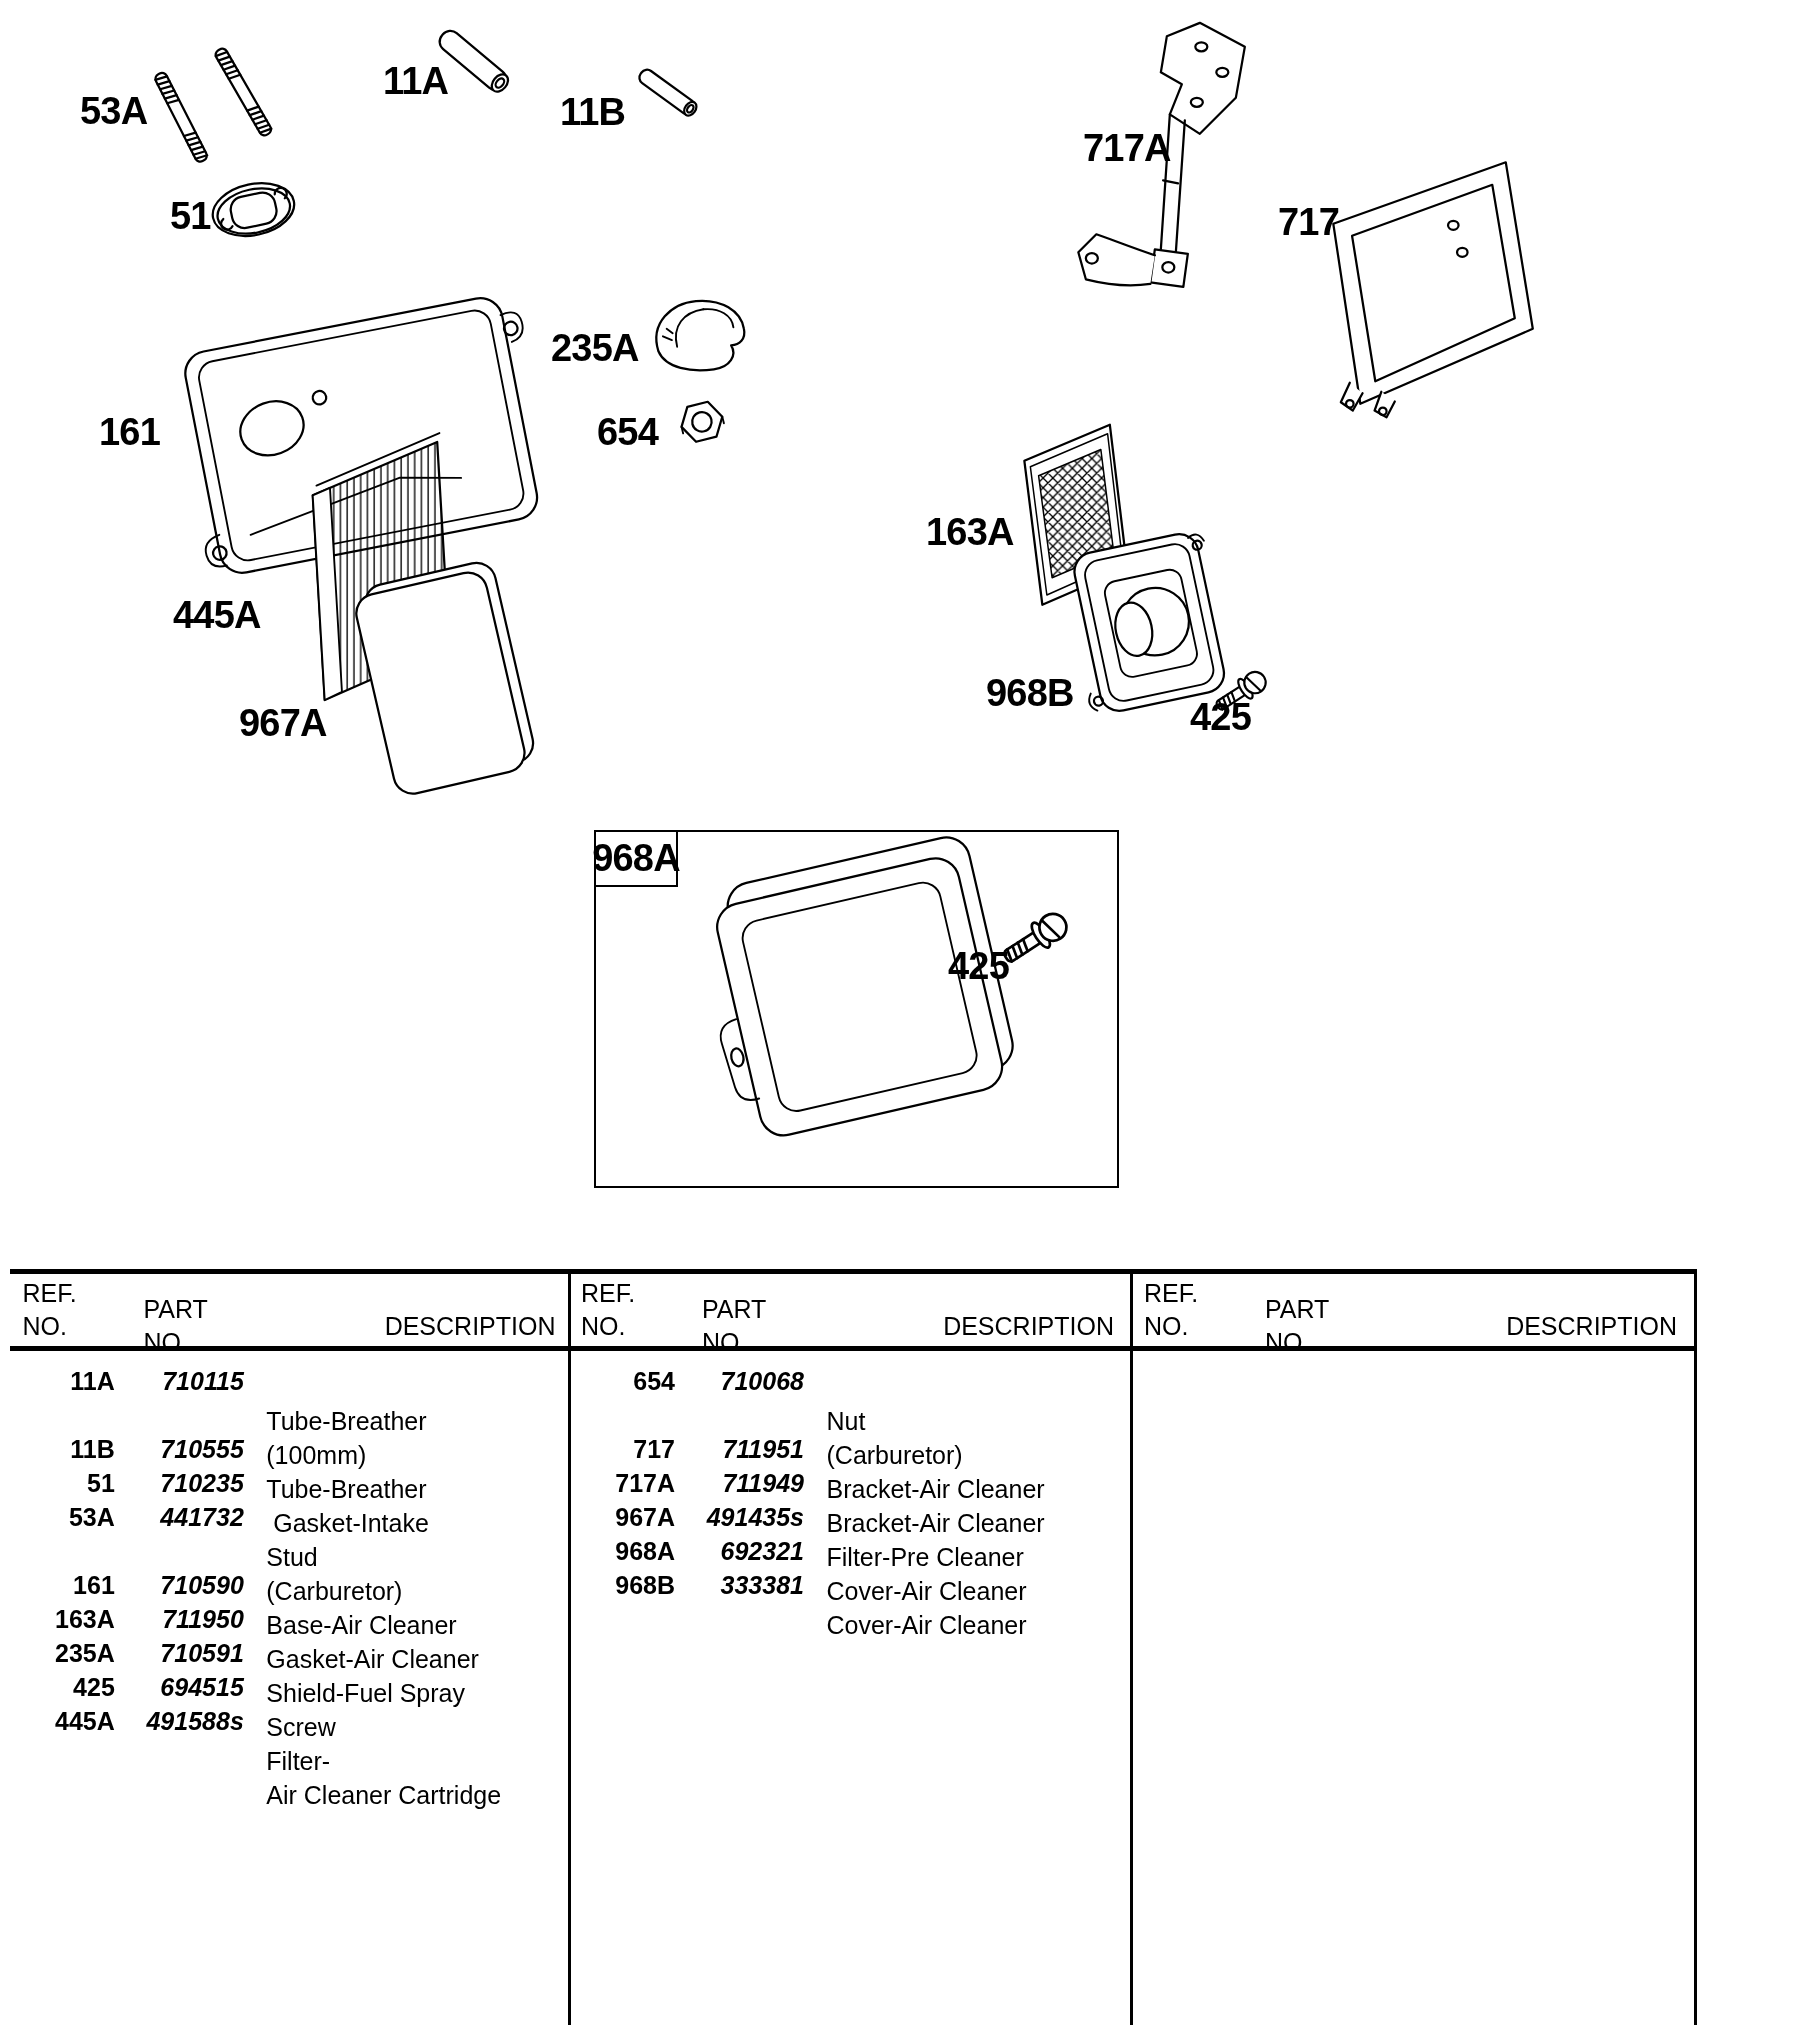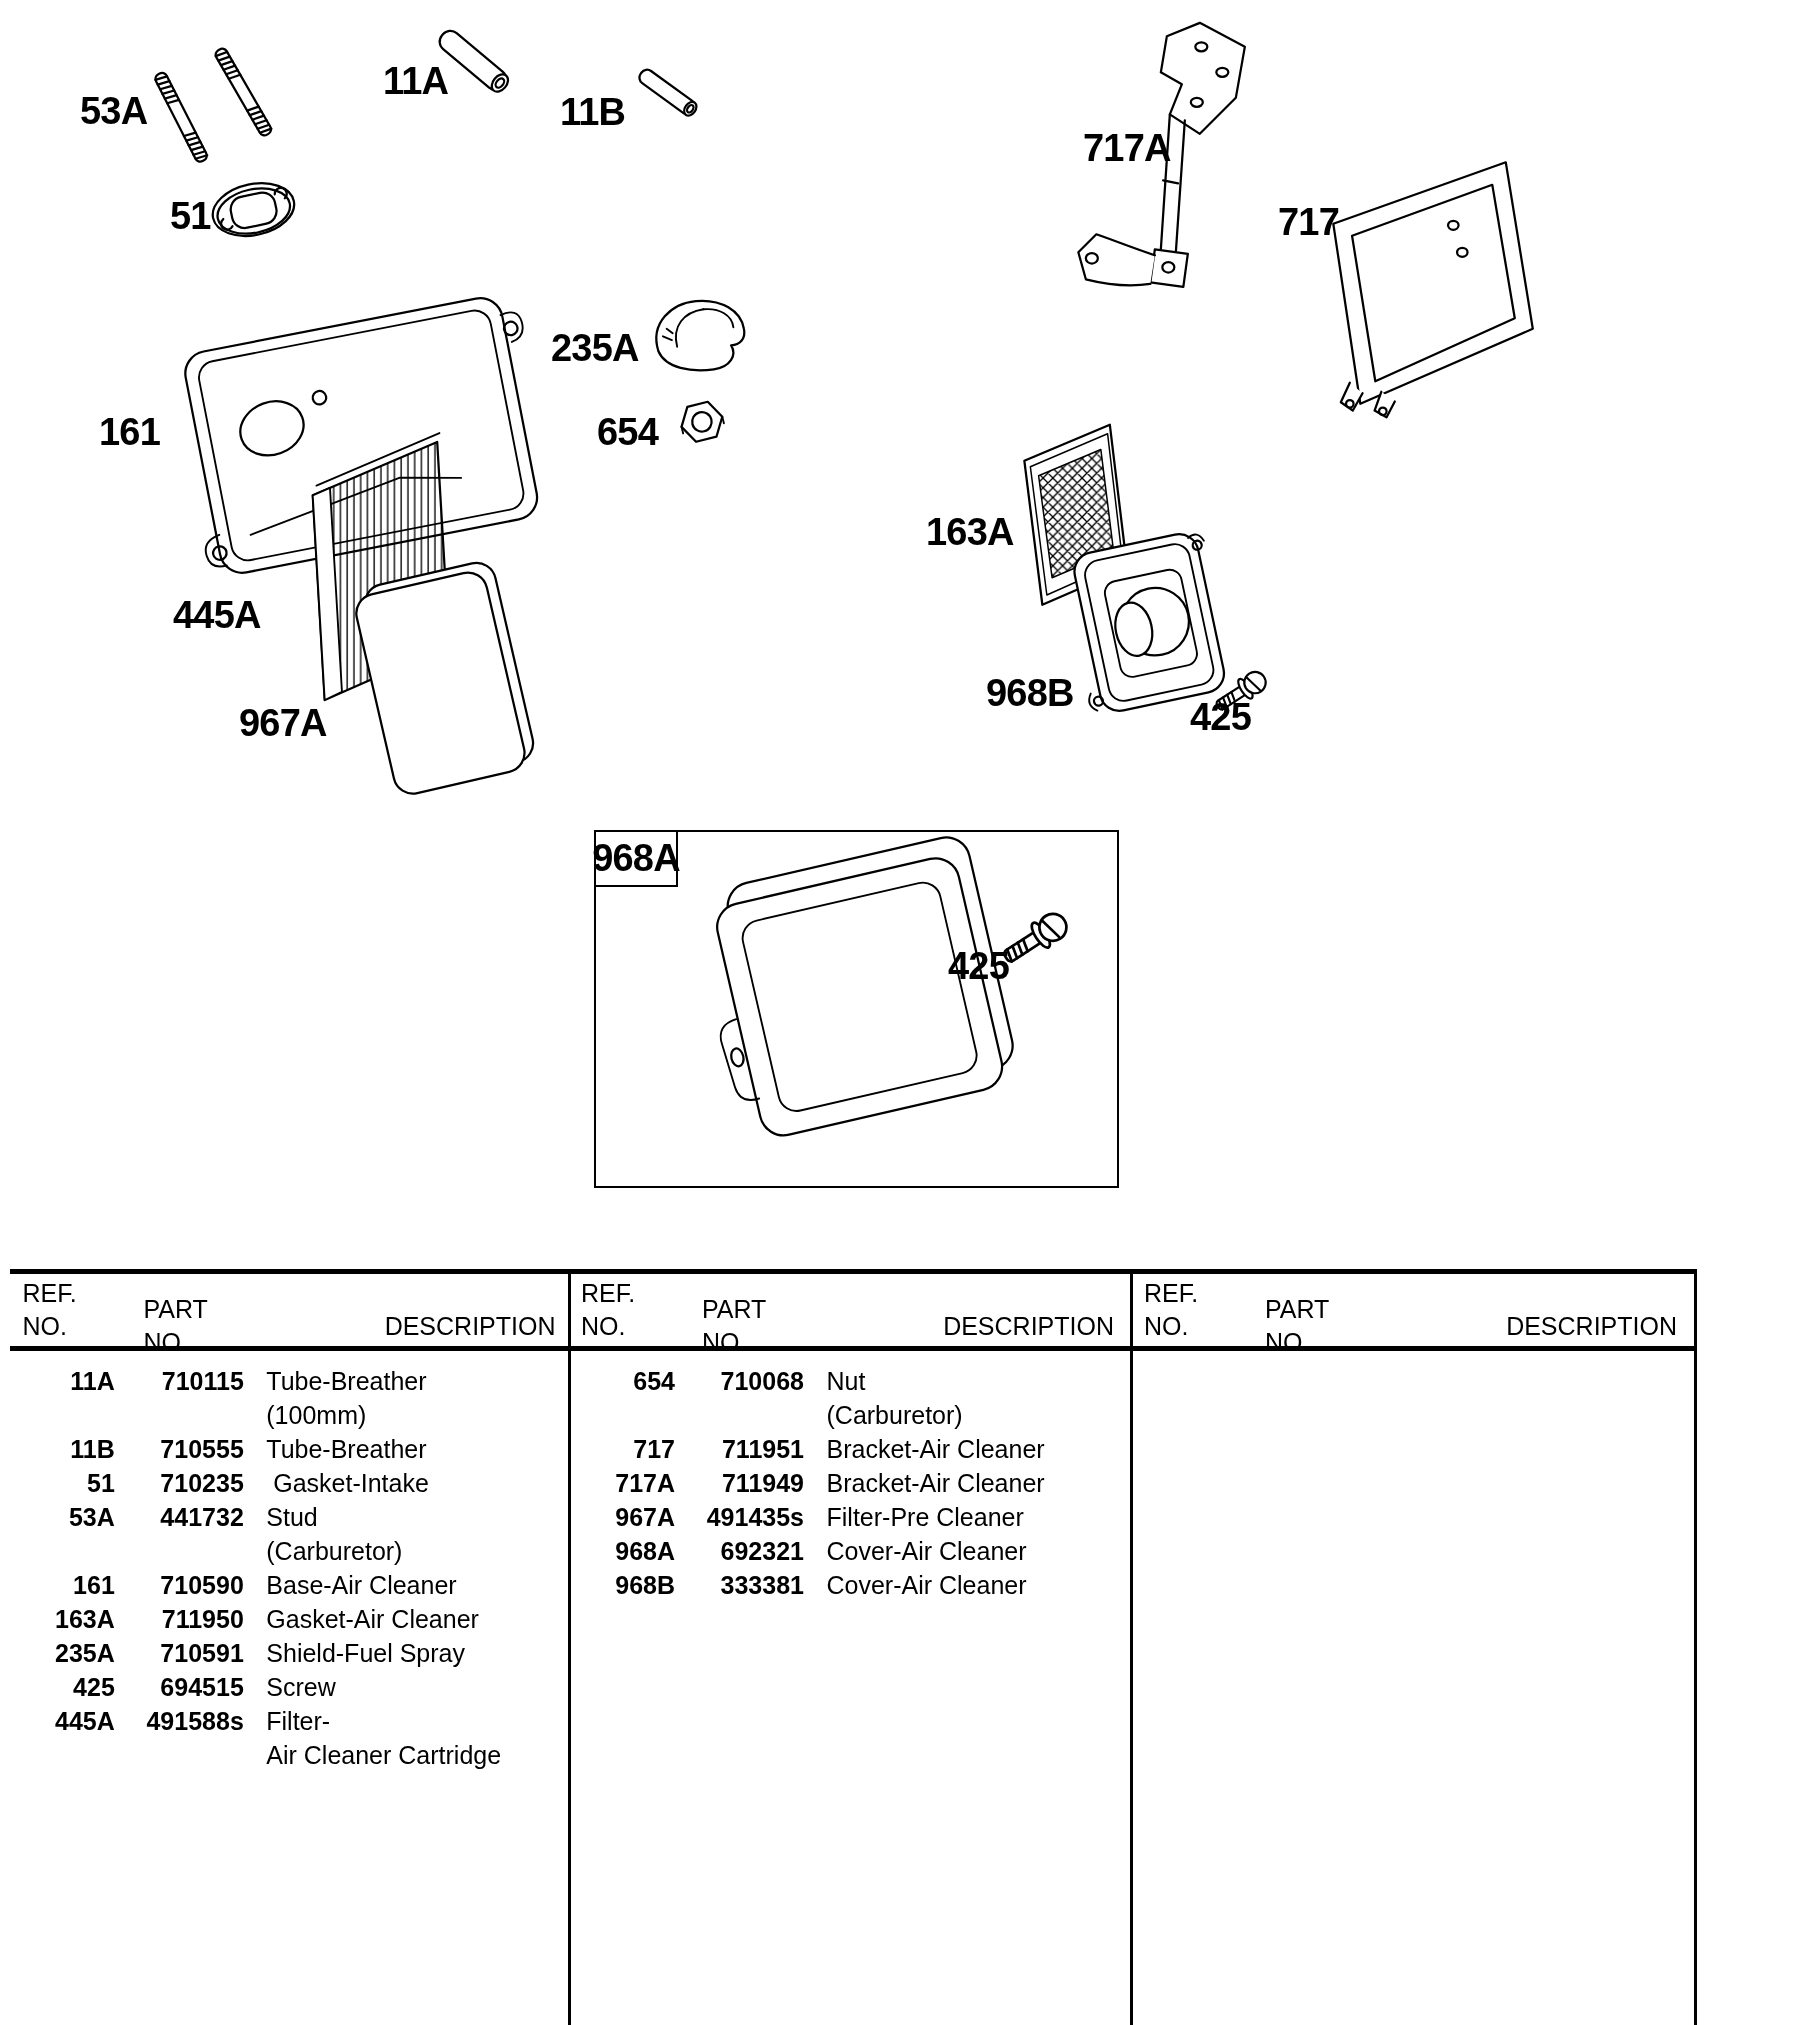--- a/index.html
+++ b/index.html
@@ -27,22 +27,22 @@
   
   .bar { position:absolute; background:#000; z-index:4; }
   .thead { position:absolute; top:1277px; width:559px; z-index:4; font-size:25px; }
   .thead .hl { line-height:33px; text-align:left; }
   .h-refno  { position:absolute; left:0;   width:137px; top:0; }
   .h-partno { position:absolute; left:121px; width:137px; top:16px; }
   .h-desc   { position:absolute; left:285px; width:248px; top:33px; text-align:right; line-height:33px; }
   .tcol { position:absolute; top:1364px; width:561px; z-index:4; }
   .trow { display:flex; height:34px; align-items:flex-start; font-size:25px; line-height:34px; }
   .tref  { width:105px; text-align:right; font-weight:bold; white-space:pre; }
-  .tpart { width:129px; text-align:right; font-weight:bold; white-space:pre; }
-  .tdesc { margin-left:22.5px; white-space:pre; }
+  .tpart { width:129px; text-align:right; font-weight:bold; white-space:pre;font-style:italic; }
+  .tdesc { margin-left:22.5px; white-space:pre;margin-top:40px; }
 </style>
 </head>
 <body>
 
 <div class="canvas">
 
   <div class="box968a">
     <div class="tag">968A</div>
   </div>
 

